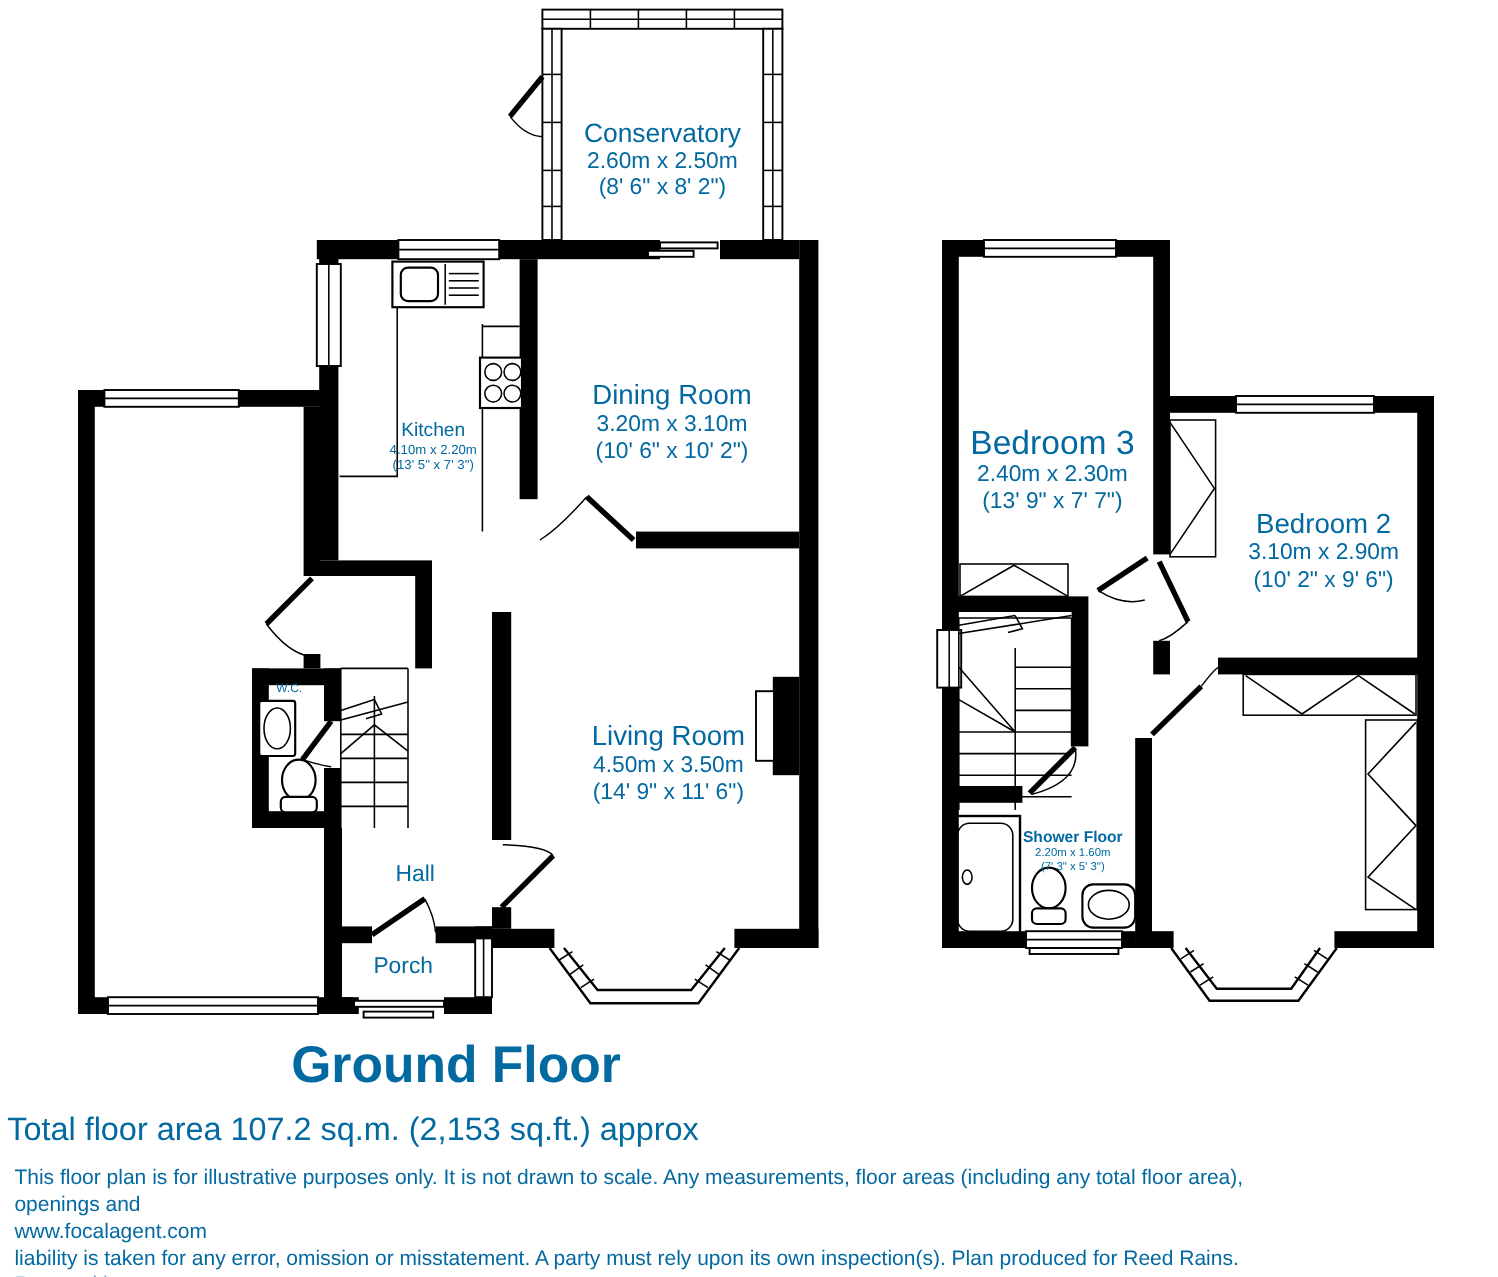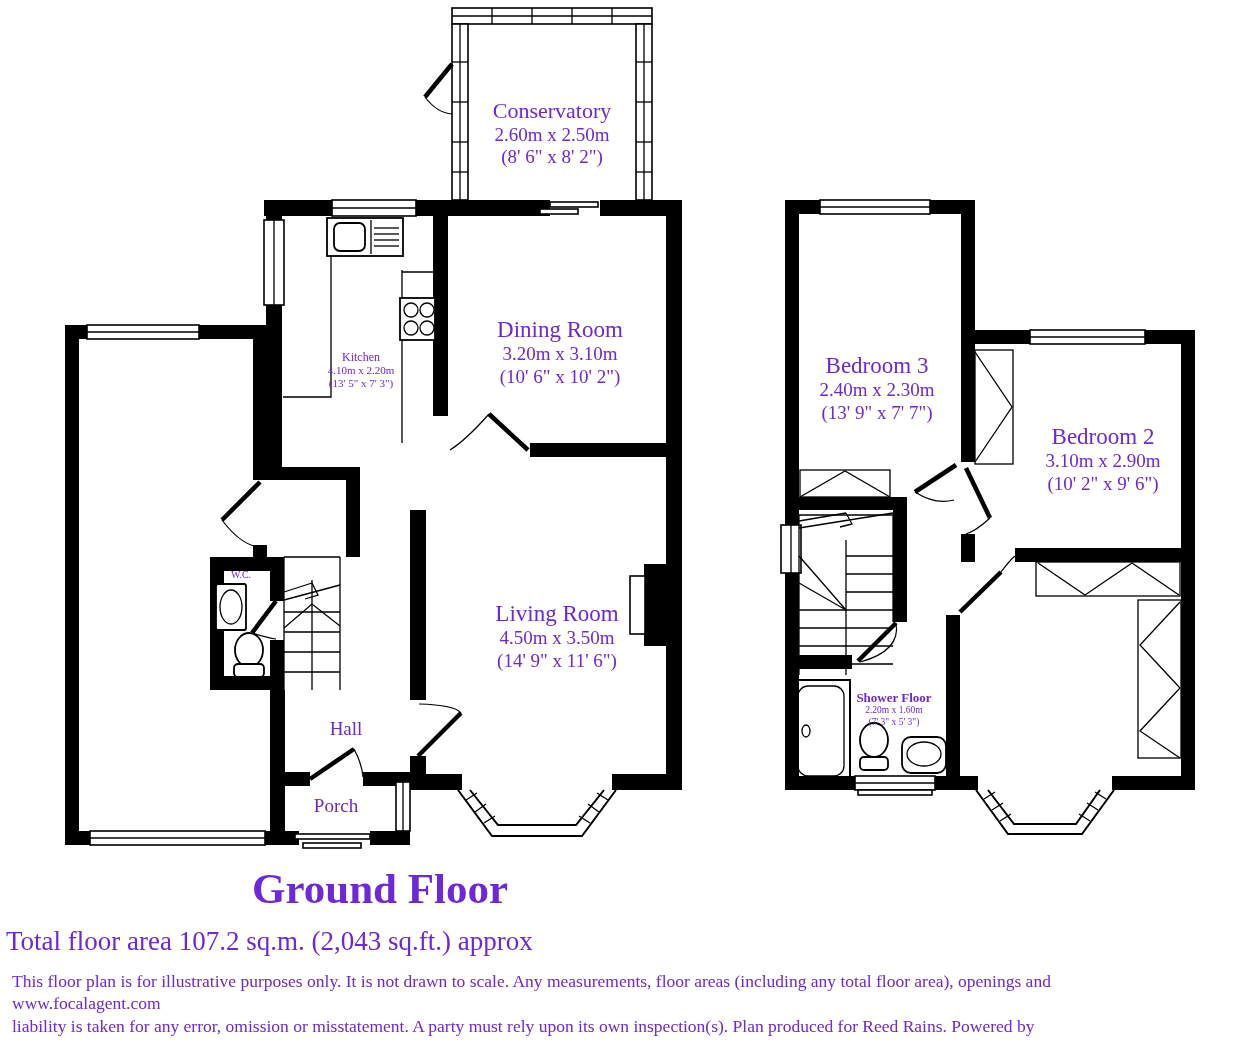--- a/index.html
+++ b/index.html
@@ -1,17 +1,17 @@
 <!DOCTYPE html>
 <html><head>
 <meta charset="utf-8">
 <style>
   html,body{margin:0;padding:0;background:#fff;}
   .sheet{position:relative;width:1248px;height:1064px;background:#ffffff;overflow:hidden;
-         font-family:Liberation Serif, serif;color:#6d28d9;}
+         font-family:Liberation Sans, sans-serif;color:#0369a1;}
   .plan-svg{position:absolute;left:0;top:0;}
   .lbl{position:absolute;transform:translateX(-50%);text-align:center;white-space:nowrap;line-height:1.18;}
   .lbl .n{}
   .floor-title{position:absolute;transform:translateX(-50%);font-weight:bold;font-size:43px;white-space:nowrap;}
   .total-area{position:absolute;font-size:27px;white-space:nowrap;}
   .disclaimer{position:absolute;left:12px;width:1056px;text-align:left;font-size:17.5px;line-height:22.3px;}
   
   .w{fill:#000;stroke:none;}
   .win{fill:#fff;stroke:#000;stroke-width:1.6;}
   .t{stroke:#000;stroke-width:1.3;fill:none;}
@@ -262,21 +262,21 @@
   </g>
 </svg>
 
   <div class="lbl" style="left:552px;top:98px;font-size:19px">
     <div class="n" style="font-size:22px">Conservatory</div>
     <div>2.60m x 2.50m</div>
     <div>(8' 6" x 8' 2")</div>
   </div>
 
   <div class="lbl" style="left:361px;top:350px;font-size:11px">
-    <div class="n" style="font-size:12px">Kitchen</div>
+    <div class="n" style="font-size:16px">Kitchen</div>
     <div>4.10m x 2.20m</div>
     <div>(13' 5" x 7' 3")</div>
   </div>
 
   <div class="lbl" style="left:560px;top:316px;font-size:19px">
     <div class="n" style="font-size:23px">Dining Room</div>
     <div>3.20m x 3.10m</div>
     <div>(10' 6" x 10' 2")</div>
   </div>
 
@@ -293,41 +293,41 @@
 
   <div class="lbl" style="left:346px;top:718px;font-size:19px">
     <div class="n">Hall</div>
   </div>
 
   <div class="lbl" style="left:336px;top:795px;font-size:19px">
     <div class="n">Porch</div>
   </div>
 
   <div class="lbl" style="left:877px;top:352px;font-size:19px">
-    <div class="n" style="font-size:23px">Bedroom 3</div>
+    <div class="n" style="font-size:28px">Bedroom 3</div>
     <div>2.40m x 2.30m</div>
     <div>(13' 9" x 7' 7")</div>
   </div>
 
   <div class="lbl" style="left:1103px;top:423px;font-size:19px">
     <div class="n" style="font-size:23px">Bedroom 2</div>
     <div>3.10m x 2.90m</div>
     <div>(10' 2" x 9' 6")</div>
   </div>
 
 
   <div class="lbl" style="left:894px;top:690px;font-size:9.5px">
     <div class="n" style="font-size:13px;font-weight:bold">Shower Floor</div>
     <div>2.20m x 1.60m</div>
     <div>(7' 3" x 5' 3")</div>
   </div>
 
   <div class="floor-title" style="left:380px;top:864px">Ground Floor</div>
 
-  <div class="total-area" style="left:6px;top:926px">Total floor area 107.2 sq.m. (2,043 sq.ft.) approx</div>
+  <div class="total-area" style="left:6px;top:926px">Total floor area 107.2 sq.m. (2,153 sq.ft.) approx</div>
 
   <div class="disclaimer" style="top:970px">
     <div>This floor plan is for illustrative purposes only. It is not drawn to scale. Any measurements, floor areas (including any total floor area), openings and</div>
     <div>www.focalagent.com</div>
     <div>liability is taken for any error, omission or misstatement. A party must rely upon its own inspection(s). Plan produced for Reed Rains. Powered by</div>
   </div>
 
 </div>
 
 </body></html>

